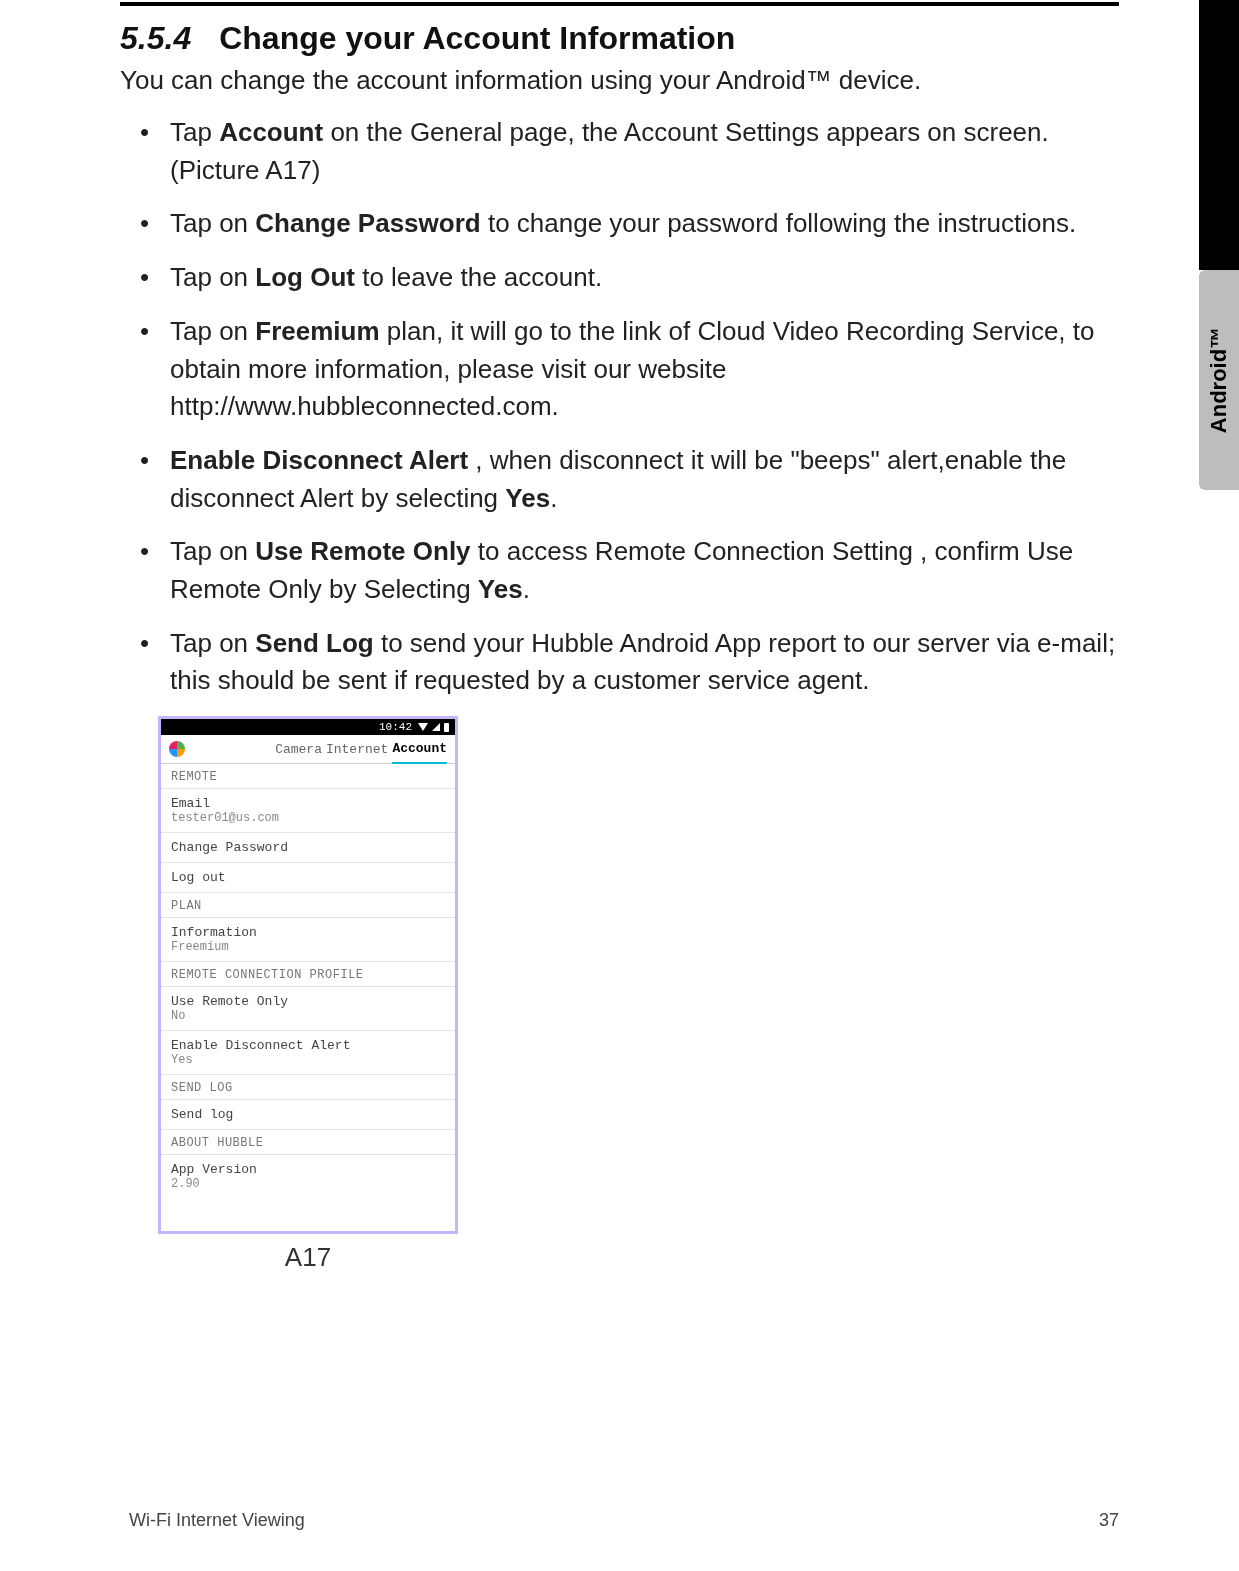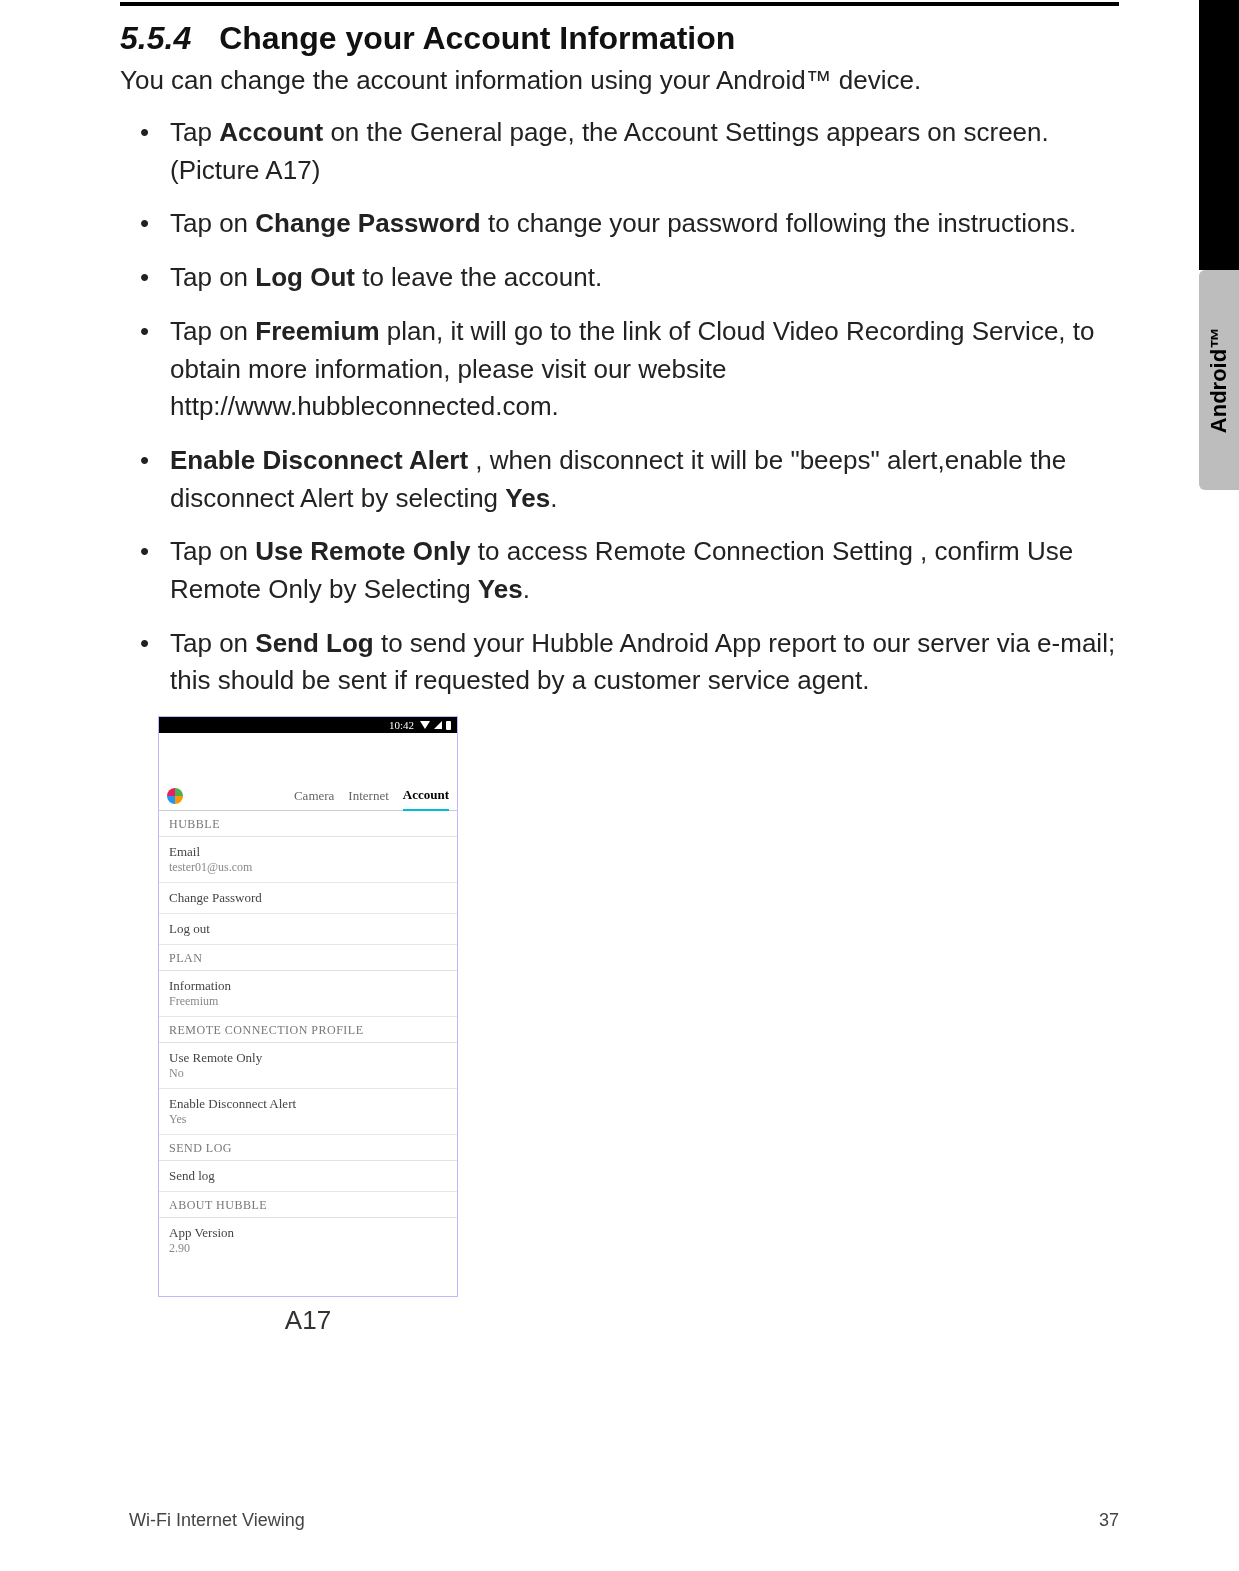--- a/index.html
+++ b/index.html
@@ -78,23 +78,23 @@
       font-size: 26px;
     }
     .b { font-weight: bold; }
     .screenshot-wrap {
       margin-left: 38px;
       margin-top: 6px;
       width: 300px;
     }
     .phone {
       width: 300px;
-      border: 1px solid #c4b5fd;
+      border: 3px solid #c4b5fd;
       background: #fff;
-      font-family: Liberation Serif, serif;
+      font-family: Liberation Mono, monospace;
     }
     .statusbar {
       background: #000;
       color: #fff;
       font-size: 11px;
       text-align: right;
       padding: 2px 6px;
       display: flex;
       justify-content: flex-end;
       align-items: center;
@@ -120,23 +120,22 @@
       background: #fff;
       display: inline-block;
       border-radius: 1px;
     }
     .appbar {
       display: flex;
       align-items: center;
       padding: 6px 8px;
       border-bottom: 1px solid #ccc;
       font-size: 13px;
-      gap: 14px;
+      gap: 4px;
       justify-content: flex-end;
-      margin-top: 48px;
     }
     .appbar .logo {
       margin-right: auto;
       width: 16px; height: 16px;
       border-radius: 50%;
       background: conic-gradient(#4caf50 0 90deg, #ff9800 90deg 180deg, #2196f3 180deg 270deg, #e91e63 270deg 360deg);
     }
     .appbar .tab { color: #666; }
     .appbar .tab.active { color: #000; font-weight: bold; border-bottom: 2px solid #00bcd4; padding-bottom: 6px; margin-bottom: -7px;}
     .section-hdr {
@@ -205,21 +204,21 @@
         <span class="wifi-icon"></span>
         <span class="sig-icon"></span>
         <span class="batt-icon"></span>
       </div>
       <div class="appbar">
         <span class="logo"></span>
         <span class="tab">Camera</span>
         <span class="tab">Internet</span>
         <span class="tab active">Account</span>
       </div>
-      <div class="section-hdr">HUBBLE</div>
+      <div class="section-hdr">REMOTE</div>
       <div class="row">
         <div class="label">Email</div>
         <div class="subv">tester01@us.com</div>
       </div>
       <div class="row"><span>Change Password</span></div>
       <div class="row">
         <div class="label">Log out</div>
       </div>
       <div class="section-hdr">PLAN</div>
       <div class="row">

